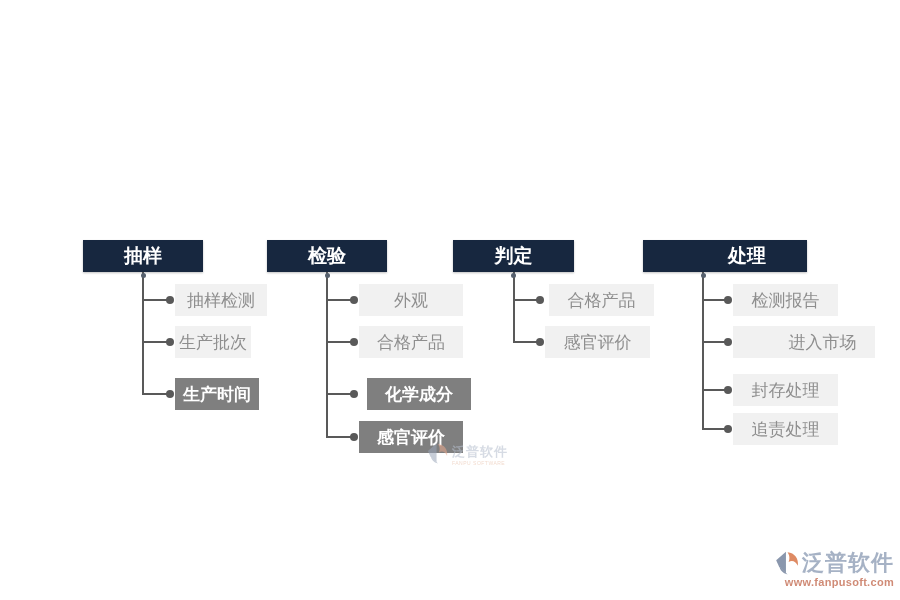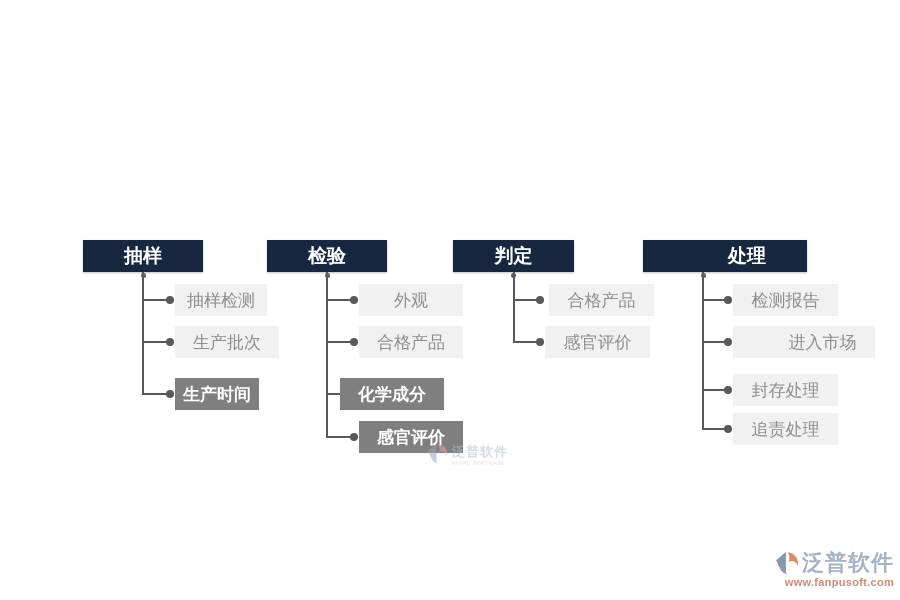--- a/index.html
+++ b/index.html
@@ -59,36 +59,36 @@
 
   <div id="diagram">
       <div class="col-header" style="left: 83px; top: 240px; width: 120px;">抽样</div>
       <div class="vline" style="left: 142px; top: 272px; height: 123px;"></div>
       <div class="topdot" style="left: 140.5px; top: 273px;"></div>
       <div class="hline" style="left: 143px; top: 299px; width: 28px;"></div>
       <div class="dot" style="left: 166px; top: 296px;"></div>
       <div class="item-box item-light" style="left: 175px; top: 284px; width: 92px;">抽样检测</div>
       <div class="hline" style="left: 143px; top: 341px; width: 28px;"></div>
       <div class="dot" style="left: 166px; top: 338px;"></div>
-      <div class="item-box item-light" style="left: 175px; top: 326px; width: 104px;">生产批次</div>
+      <div class="item-box item-light" style="left: 175px; top: 326px; width: 76px;">生产批次</div>
       <div class="hline" style="left: 143px; top: 393px; width: 28px;"></div>
       <div class="dot" style="left: 166px; top: 390px;"></div>
       <div class="item-box item-dark" style="left: 175px; top: 378px; width: 84px;">生产时间</div>
       <div class="col-header" style="left: 267px; top: 240px; width: 120px; text-align: center;">检验</div>
       <div class="vline" style="left: 326px; top: 272px; height: 166px;"></div>
       <div class="topdot" style="left: 324.5px; top: 273px;"></div>
       <div class="hline" style="left: 327px; top: 299px; width: 28px;"></div>
       <div class="dot" style="left: 350px; top: 296px;"></div>
       <div class="item-box item-light" style="left: 359px; top: 284px; width: 104px;">外观</div>
       <div class="hline" style="left: 327px; top: 341px; width: 28px;"></div>
       <div class="dot" style="left: 350px; top: 338px;"></div>
       <div class="item-box item-light" style="left: 359px; top: 326px; width: 104px;">合格产品</div>
       <div class="hline" style="left: 327px; top: 393px; width: 28px;"></div>
       <div class="dot" style="left: 350px; top: 390px;"></div>
-      <div class="item-box item-dark" style="left: 340px; top: 378px; width: 104px;">化学成分</div>
+      <div class="item-box item-dark" style="left: 367px; top: 378px; width: 104px;">化学成分</div>
       <div class="hline" style="left: 327px; top: 436px; width: 28px;"></div>
       <div class="dot" style="left: 350px; top: 433px;"></div>
       <div class="item-box item-dark" style="left: 359px; top: 421px; width: 104px;">感官评价</div>
       <div class="col-header" style="left: 453px; top: 240px; width: 121px;">判定</div>
       <div class="vline" style="left: 512.5px; top: 272px; height: 71px;"></div>
       <div class="topdot" style="left: 511px; top: 273px;"></div>
       <div class="hline" style="left: 513.5px; top: 299px; width: 27.5px;"></div>
       <div class="dot" style="left: 536px; top: 296px;"></div>
       <div class="item-box item-light" style="left: 549px; top: 284px; width: 105px;">合格产品</div>
       <div class="hline" style="left: 513.5px; top: 341px; width: 27.5px;"></div>

